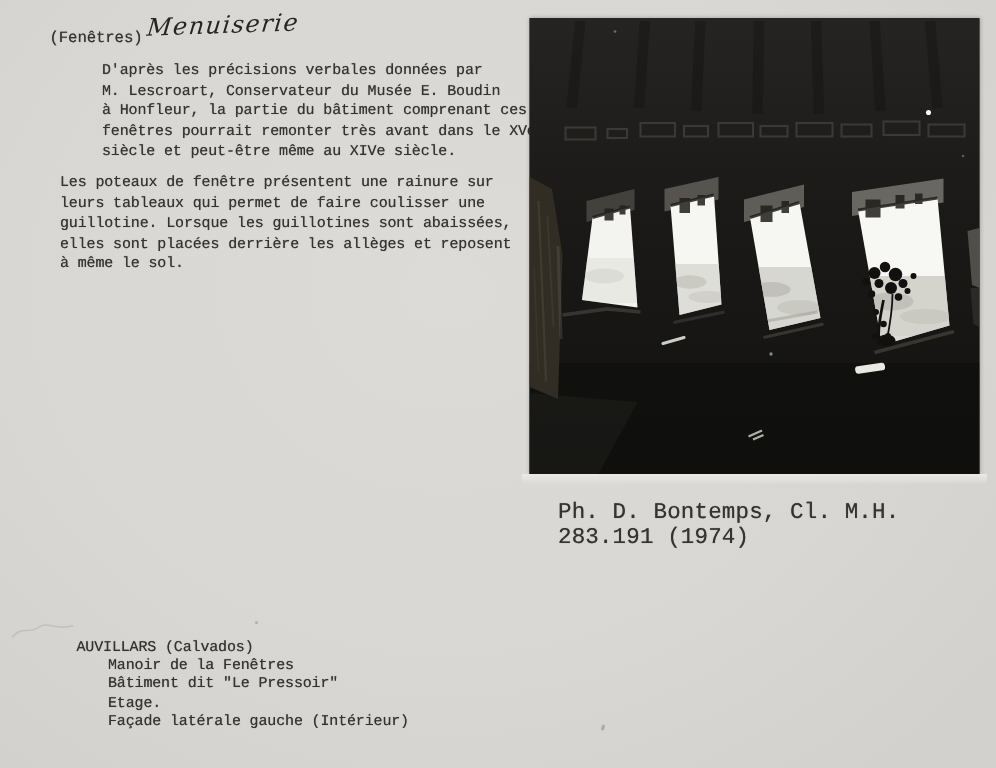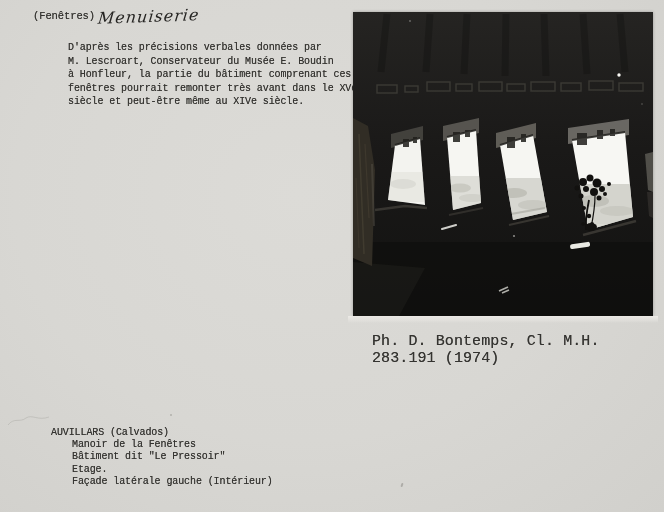--- a/index.html
+++ b/index.html
@@ -10,21 +10,21 @@
     font-family:"Liberation Mono","DejaVu Sans Mono",monospace;
     color:#2f2e2b;
   }
   .typed{
     position:absolute;
     font-size:10px;
     letter-spacing:-0.1px;
     color:#343330;
     text-shadow:0 0 0.5px rgba(46,45,42,0.7);
   }
-  .header-typed{left:33px;top:10px;font-size:10.5px;}
+  .header-typed{left:33px;top:20px;font-size:10.5px;}
   .handwritten{
     position:absolute;left:98px;top:7px;
     font-family:"DejaVu Serif",serif;
     font-style:italic;font-size:16px;letter-spacing:1px;color:#262523;
     transform:rotate(-2deg) skewX(-8deg);
   }
   .para{white-space:pre-line;line-height:13.6px;width:320px;}
   .para1{left:40px;top:41px;margin-left:28px;}
   .para2{left:40px;top:116px;}
   .photo{
@@ -49,20 +49,25 @@
 <div class="card">
 
   <div class="typed header-typed">(Fenêtres)</div>
   <div class="handwritten">Menuiserie</div>
 
   <div class="typed para para1">D'après les précisions verbales données par
 M. Lescroart, Conservateur du Musée E. Boudin
 à Honfleur, la partie du bâtiment comprenant ces
 fenêtres pourrait remonter très avant dans le XVe
 siècle et peut-être même au XIVe siècle.</div>
+  <div class="typed para para2">Les poteaux de fenêtre présentent une rainure sur
+leurs tableaux qui permet de faire coulisser une
+guillotine. Lorsque les guillotines sont abaissées,
+elles sont placées derrière les allèges et reposent
+à même le sol.</div>
 
   <figure class="photo">
     <svg width="300" height="304" viewBox="0 0 300 304" aria-hidden="true">
       <defs>
         <linearGradient id="ceil" x1="0" y1="0" x2="0" y2="1">
           <stop offset="0" stop-color="#252422"></stop>
           <stop offset="0.45" stop-color="#1a1918"></stop>
           <stop offset="1" stop-color="#121211"></stop>
         </linearGradient>
         <clipPath id="cw1">

